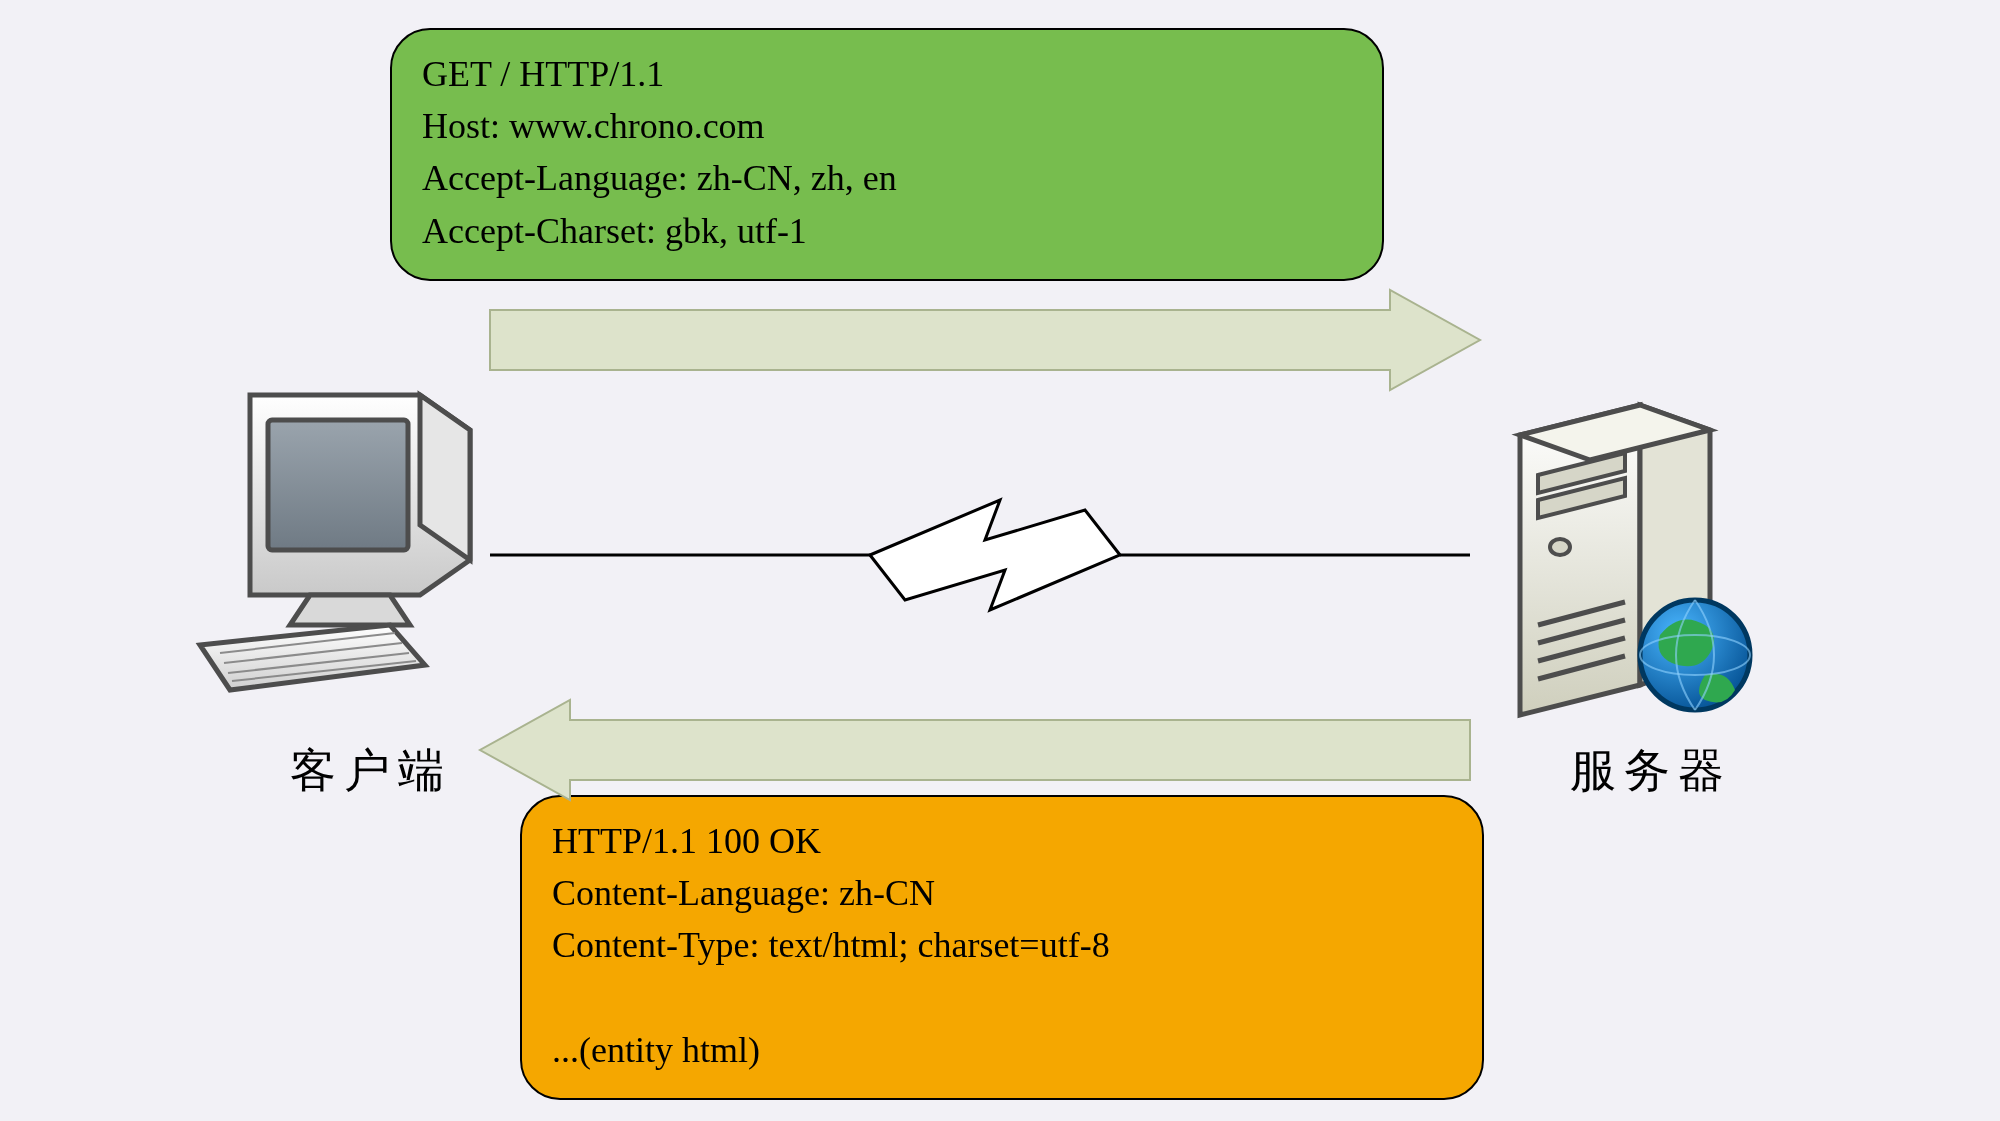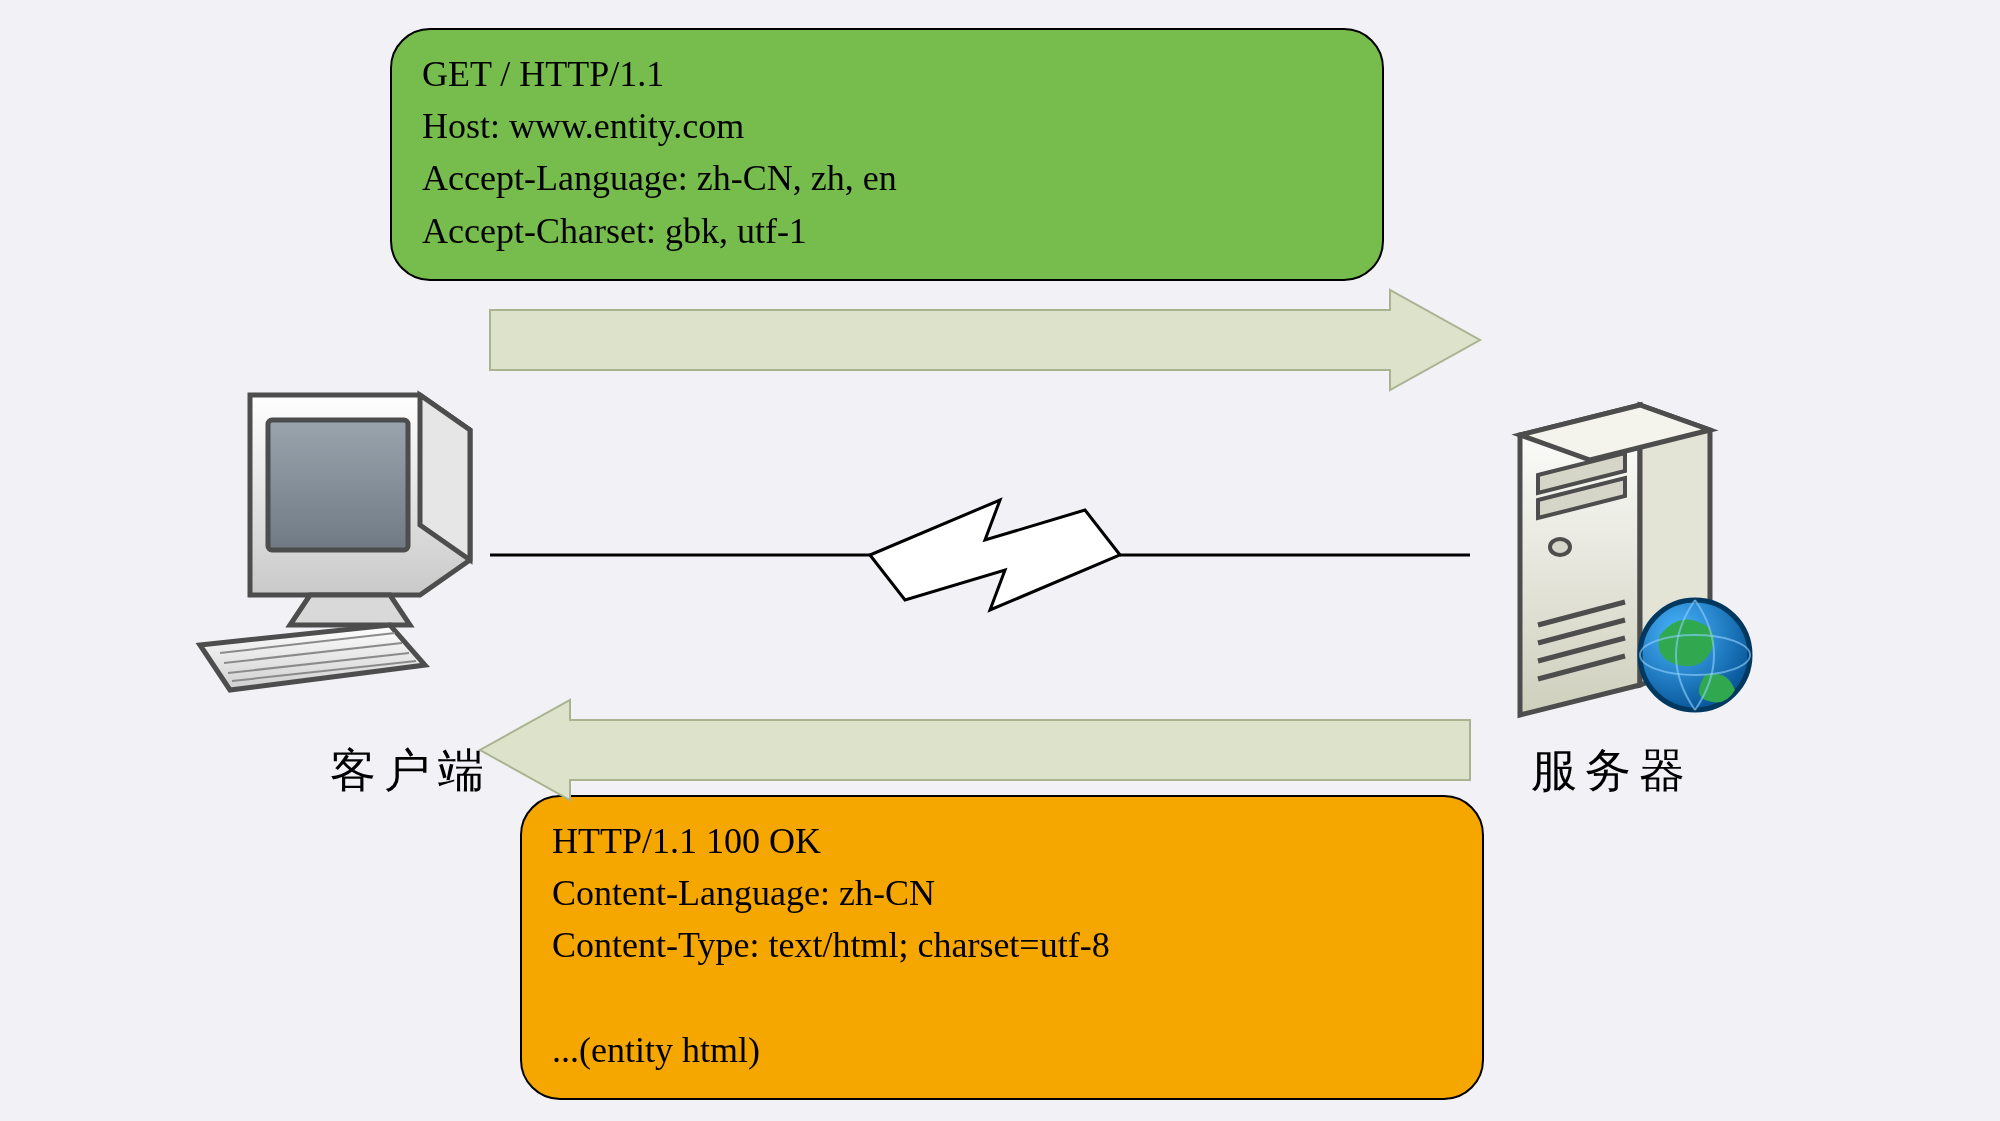--- a/index.html
+++ b/index.html
@@ -6,38 +6,38 @@
   .stage{position:relative;width:2000px;height:1121px;}
 
   
   .msg{position:absolute;border:2px solid #000;border-radius:40px;padding:18px 30px 22px 30px;
        font-size:36px;line-height:1.45;white-space:pre;color:#000;}
   .msg.req{left:390px;top:28px;width:930px;background:#77bd4e;}
   .msg.res{left:520px;top:795px;width:900px;background:#f5a700;}
 
   
   .lbl{position:absolute;font-size:46px;color:#000;letter-spacing:8px;}
-  .lbl.client{left:290px;top:740px;margin-left:40px;}
-  .lbl.server{left:1531px;top:740px;}
+  .lbl.client{left:290px;top:740px;}
+  .lbl.server{left:1570px;top:740px;}
 
   
   svg.conn{position:absolute;left:0;top:0;width:2000px;height:1121px;pointer-events:none;}
 
   
   .client-icon{position:absolute;left:190px;top:375px;}
   
   .server-icon{position:absolute;left:1490px;top:365px;}
 </style>
 </head>
 <body>
 
 <div class="stage">
 
   <div class="msg req"><span>GET / HTTP/1.1</span>
-<span>Host: www.entity.com</span>
+<span>Host: www.chrono.com</span>
 <span>Accept-Language: zh-CN, zh, en</span>
 <span>Accept-Charset: gbk, utf-1</span></div>
 
   <div class="msg res"><span>HTTP/1.1 100 OK</span>
 <span>Content-Language: zh-CN</span>
 <span>Content-Type: text/html; charset=utf-8</span>
 <span></span>
 <span>...(entity html)</span></div>
 
   <svg class="conn" viewBox="0 0 2000 1121">

